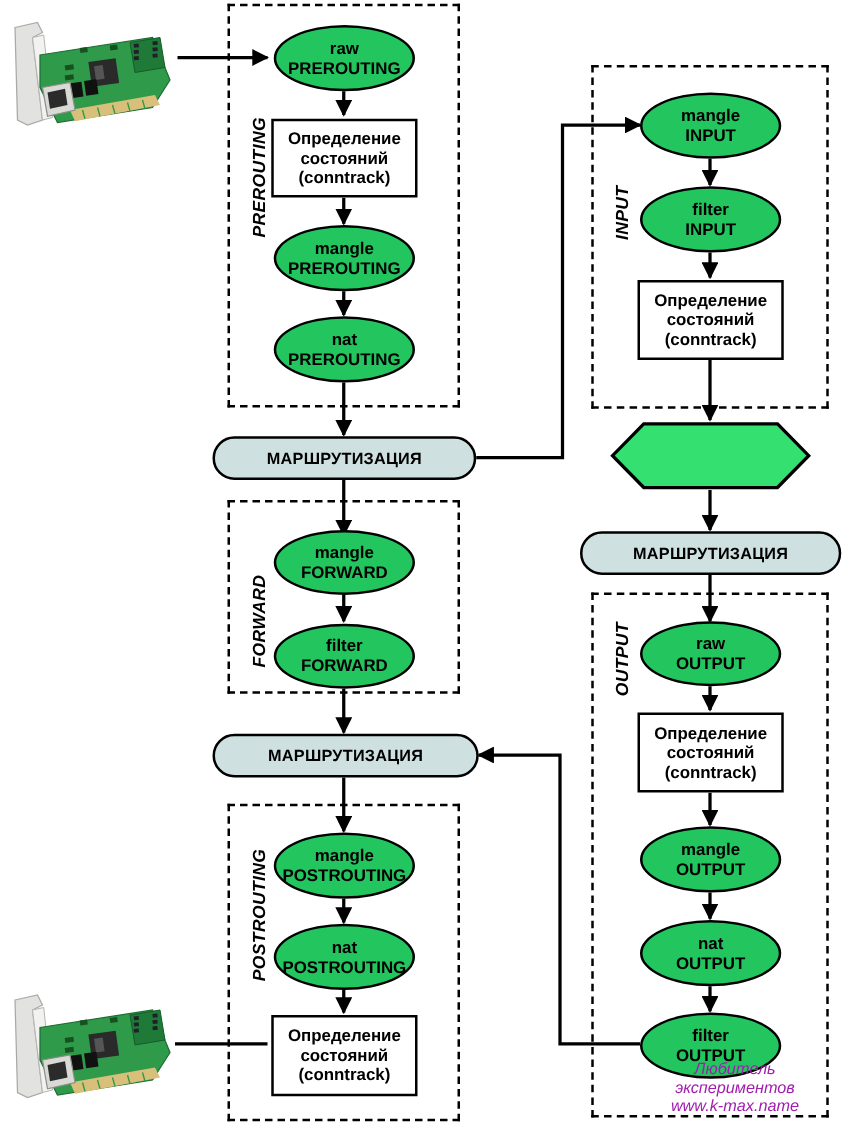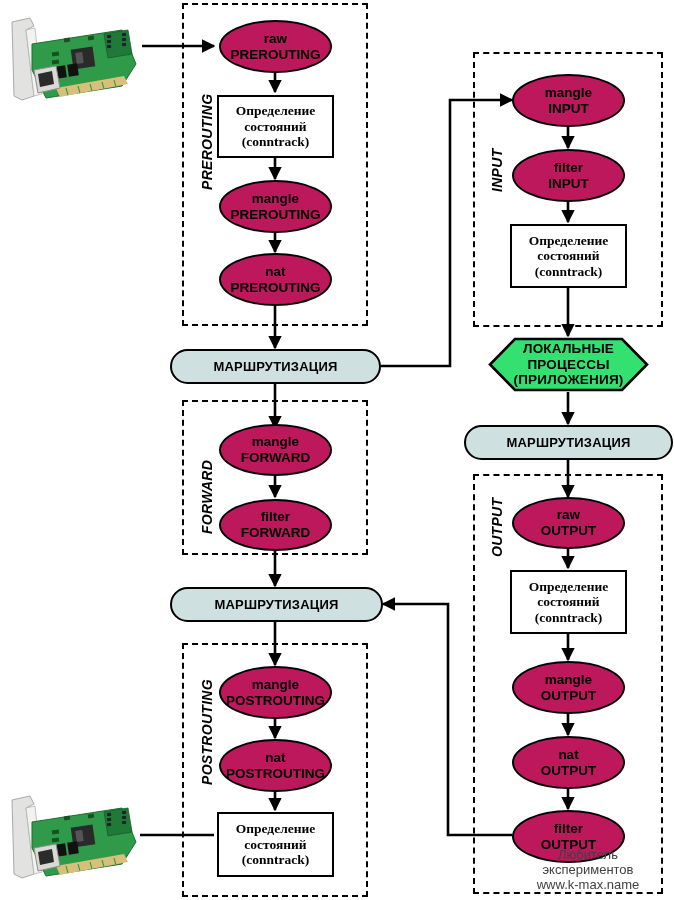--- a/index.html
+++ b/index.html
@@ -30,28 +30,27 @@
     text-align: center;
     font-weight: bold;
     color: #000000;
     line-height: 1.16;
     white-space: pre-line;
     z-index: 3;
   }
   .oval {
     border: 2px solid #000000;
     border-radius: 50%;
-    background: #be185d;
+    background: #22c55e;
     font-size: 13.5px;
   }
   .rect {
     border: 2px solid #000000;
     background: #ffffff;
     font-size: 13.5px;
-    font-family: Liberation Serif, serif;
   }
   .pill {
     border: 2px solid #000000;
     border-radius: 999px;
     font-size: 13px;
     letter-spacing: .2px;
   }
   .hex {
     font-size: 13.5px;
     letter-spacing: .2px;
@@ -87,24 +86,25 @@
   .nic {
     position: absolute;
     z-index: 4;
   }
   .watermark {
     position: absolute;
     z-index: 5;
     text-align: center;
     font-family: "Liberation Sans", sans-serif;
     font-size: 13px;
-    color: #404040;
+    color: #a21caf;
     line-height: 1.15;
     white-space: pre-line;
     pointer-events: none;
+    font-style: italic;
   }
 </style>
 </head>
 <body>
 
 <div id="page">
 
   <svg id="wires" viewBox="0 0 674 900" xmlns="http://www.w3.org/2000/svg">
     <defs>
       <marker id="arw" viewBox="0 0 10 10" refX="9" refY="5" markerWidth="5.2" markerHeight="5.2" orient="auto-start-reverse">
@@ -216,23 +216,20 @@
 INPUT</div>
 
   <div class="node rect" style="left:510px; top:224px; width:117px; height:64px;">Определение
 состояний
 (conntrack)</div>
 
   <div class="node hex" style="left:488px; top:337px; width:161px; height:55px;">
     <svg class="hex-shape" viewBox="0 0 161 55" preserveAspectRatio="none" xmlns="http://www.w3.org/2000/svg">
       <polygon points="27,2 134,2 159,27.5 134,53 27,53 2,27.5" fill="#33e070" stroke="#000000" stroke-width="2.6"></polygon>
     </svg>
-    <span style="position:relative; z-index:2;">ЛОКАЛЬНЫЕ
-ПРОЦЕССЫ
-(ПРИЛОЖЕНИЯ)</span>
   </div>
 
   <div class="node pill" style="left:464px; top:425px; width:209px; height:35px; background:#cfe0e0;">МАРШРУТИЗАЦИЯ</div>
 
   <div class="node oval" style="left:512px; top:497px; width:113px; height:52px;">raw
 OUTPUT</div>
 
   <div class="node rect" style="left:510px; top:570px; width:117px; height:64px;">Определение
 состояний
 (conntrack)</div>

